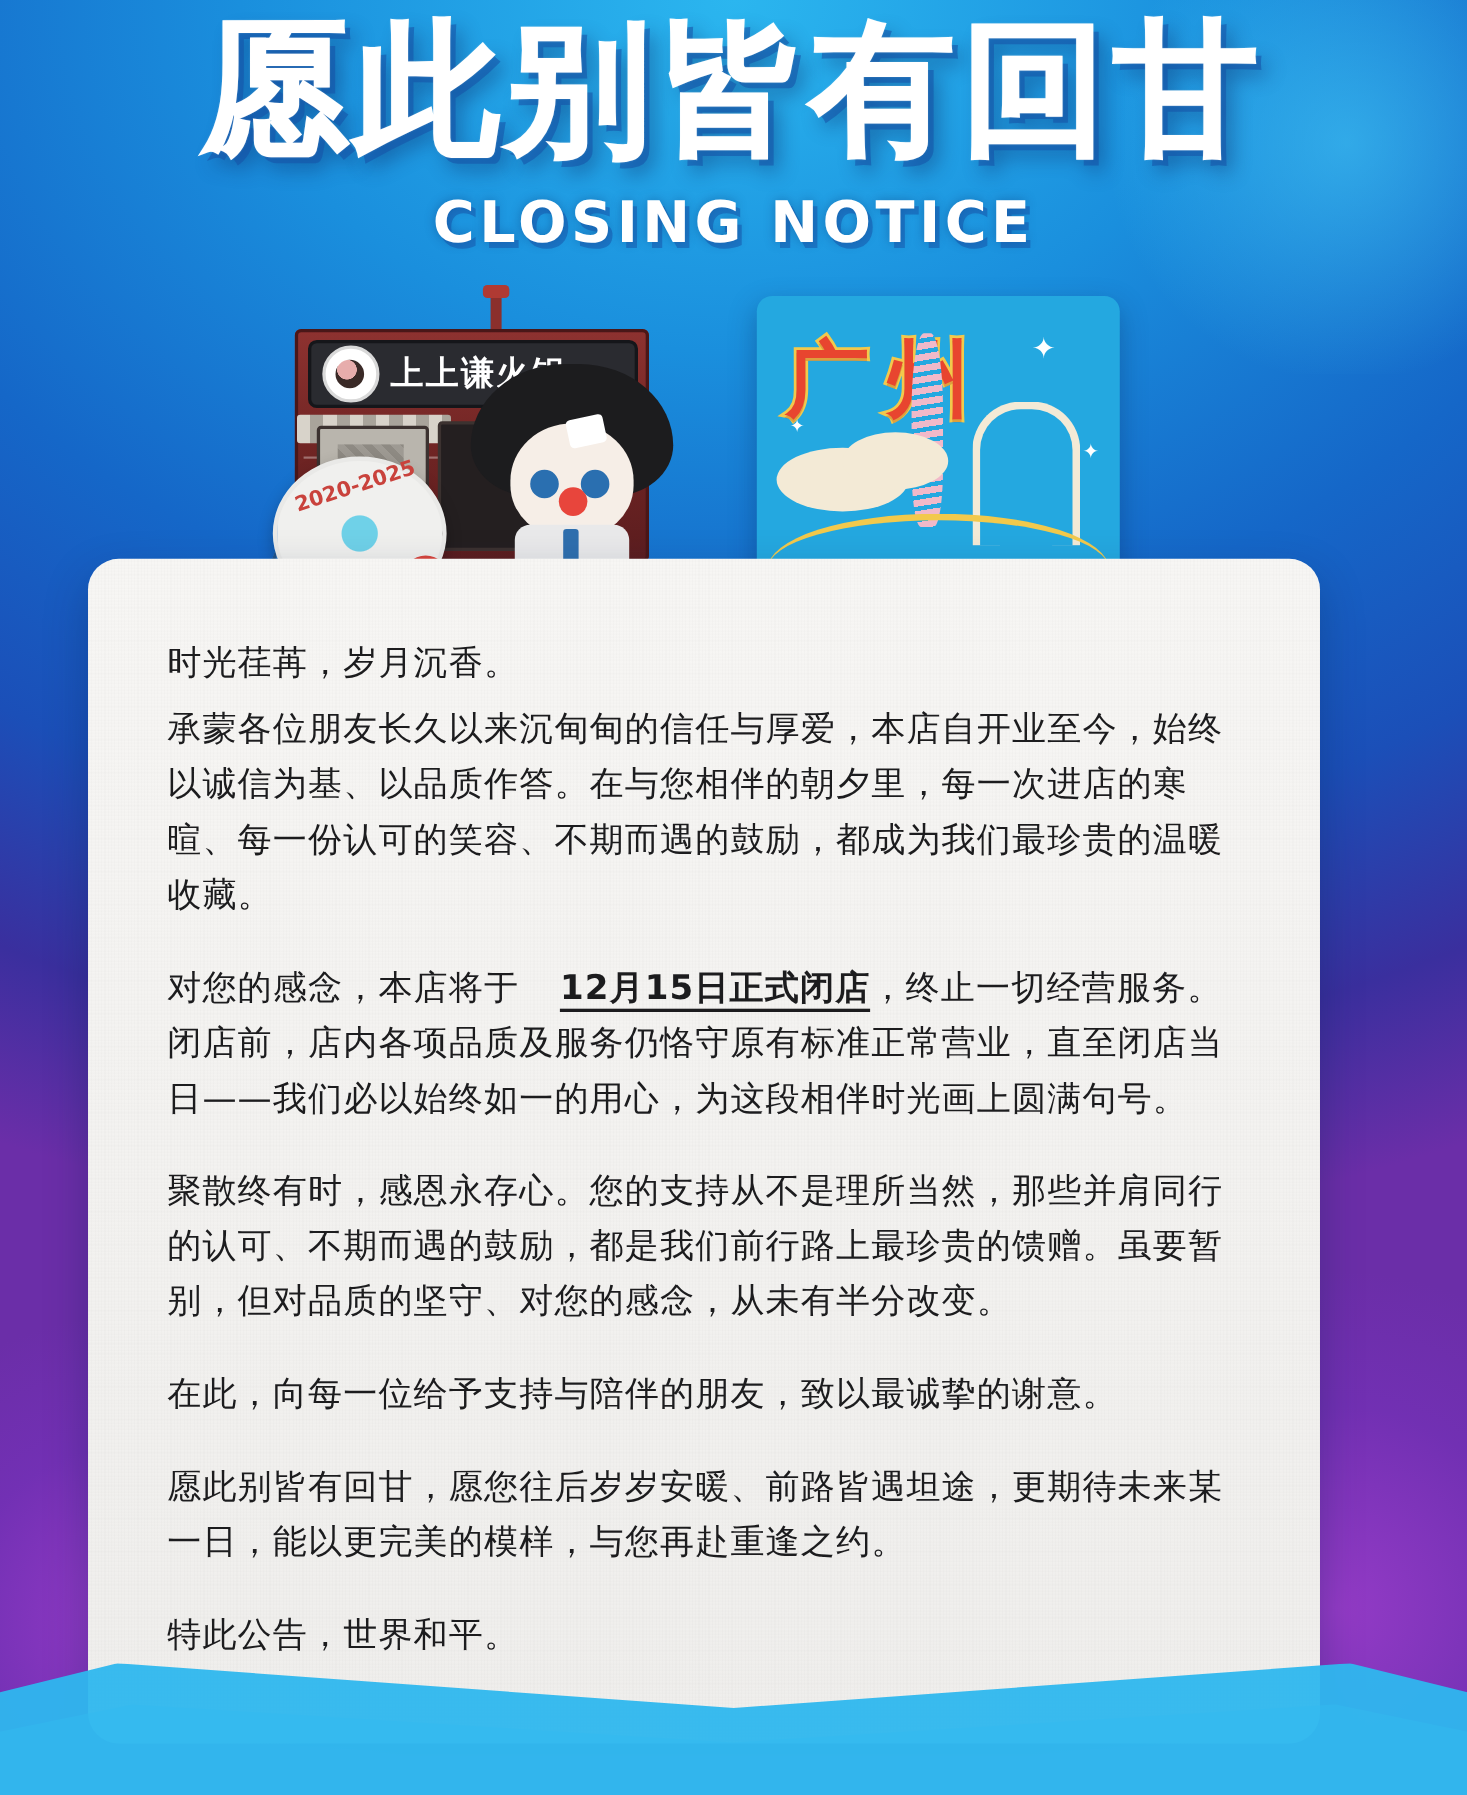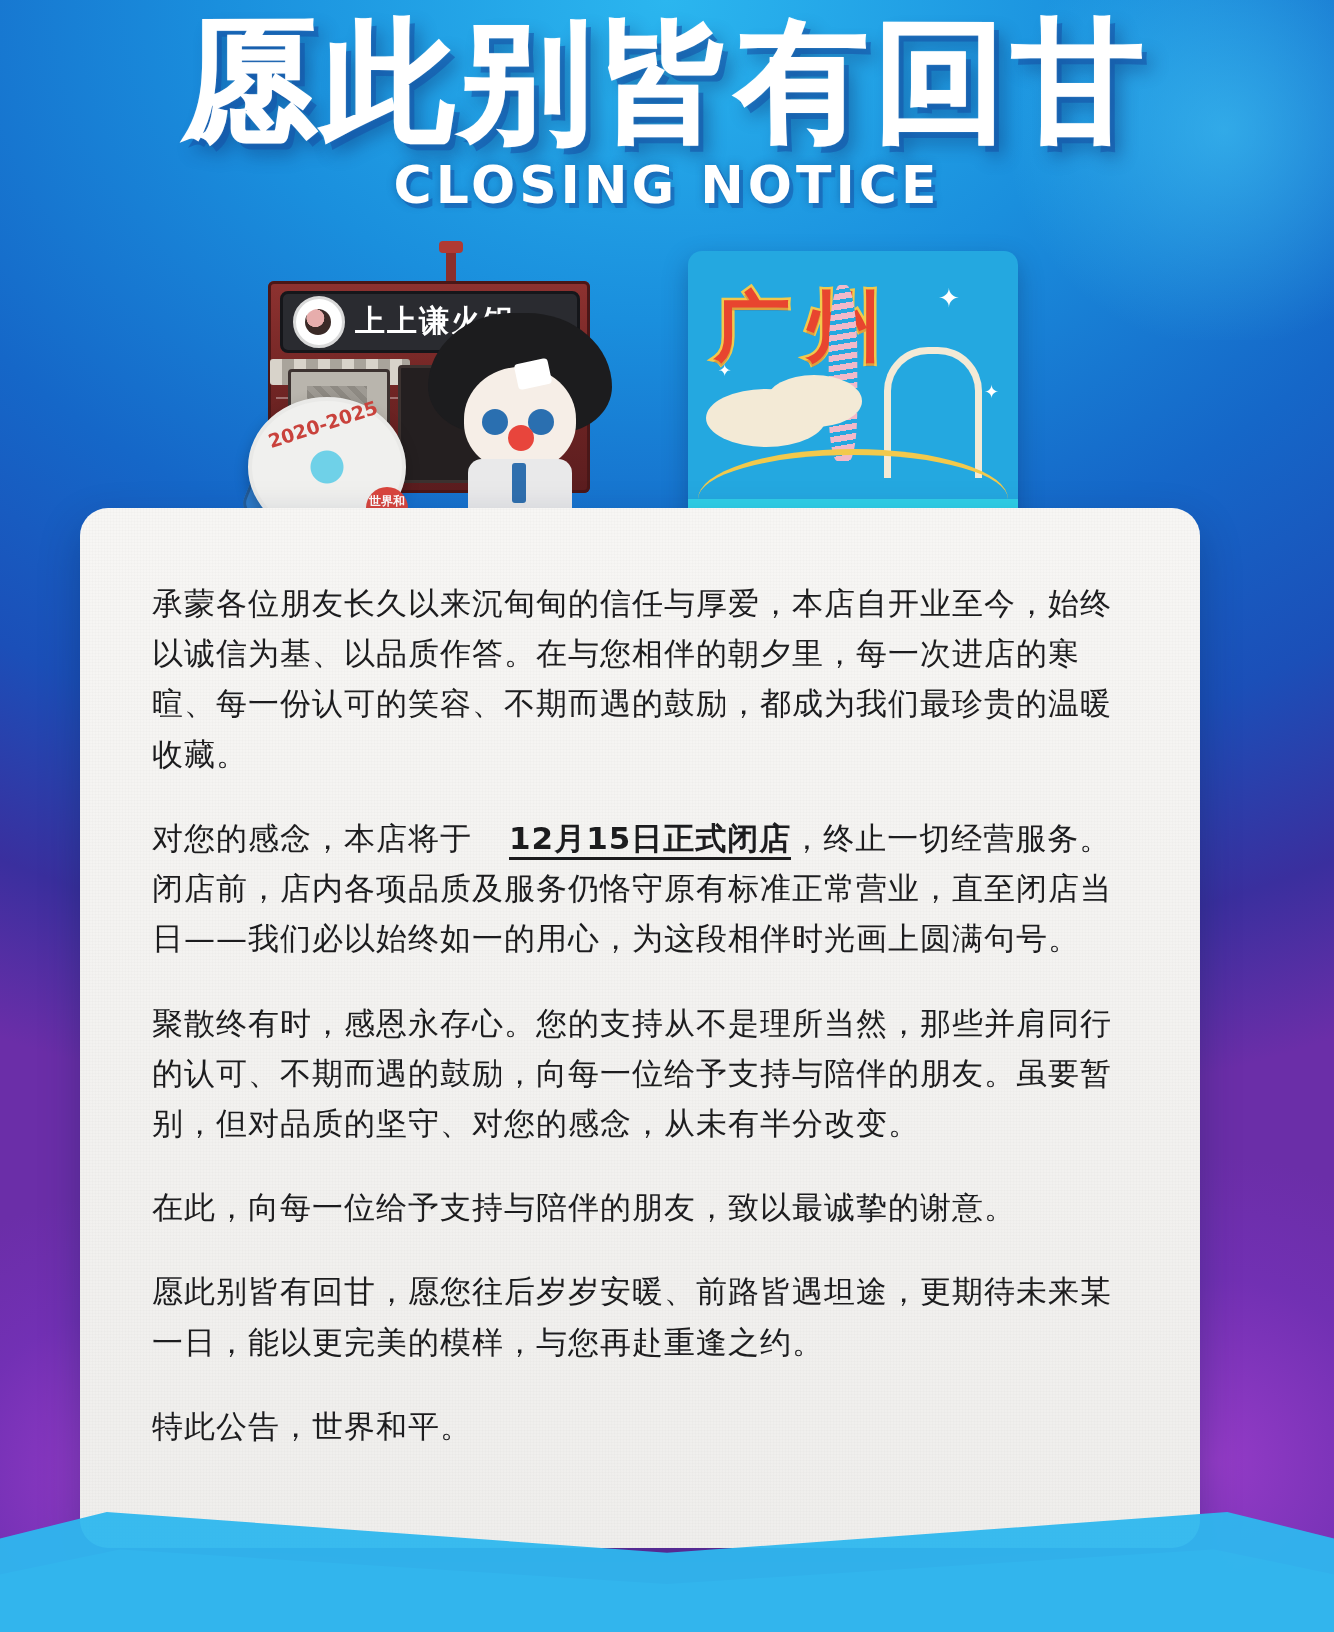--- a/index.html
+++ b/index.html
@@ -55,21 +55,21 @@
     color: #ffffff;
     letter-spacing: 6px;
     font-family: "DejaVu Sans", "Liberation Sans", sans-serif;
     text-shadow:
       0 0 2px rgba(255,255,255,.9),
       6px 7px 0 rgba(22,80,165,.55),
       10px 12px 18px rgba(10,40,100,.45);
     -webkit-text-stroke: 2px #ffffff;
   }
   .title-en {
-    margin-top: 6px;
+    margin-top: 24px;
     font-size: 52px;
     font-weight: bold;
     color: #ffffff;
     letter-spacing: 4px;
     font-family: "DejaVu Sans", "Liberation Sans", sans-serif;
     text-shadow: 4px 5px 0 rgba(22,80,165,.5), 0 0 10px rgba(10,40,100,.35);
   }
 
   
   .illus-row {
@@ -479,27 +479,28 @@
       <div class="gz-tower"></div>
       <div class="gz-arch"></div>
       <div class="gz-cloud1"></div>
       <div class="gz-cloud2"></div>
       <div class="gz-bridge"></div>
       <div class="gz-base"></div>
     </div>
   </div>
 
   <div class="card">
+    <p class="para tight">时光荏苒，岁月沉香。</p>
     <p class="para">承蒙各位朋友长久以来沉甸甸的信任与厚爱，本店自开业至今，始终以诚信为基、以品质作答。在与您相伴的朝夕里，每一次进店的寒暄、每一份认可的笑容、不期而遇的鼓励，都成为我们最珍贵的温暖收藏。</p>
 
     <p class="para">
       <span>对您的感念，本店将于</span><span class="emph">12月15日正式闭店</span><span>，终止一切经营服务。闭店前，店内各项品质及服务仍恪守原有标准正常营业，直至闭店当日——我们必以始终如一的用心，为这段相伴时光画上圆满句号。</span>
     </p>
 
-    <p class="para">聚散终有时，感恩永存心。您的支持从不是理所当然，那些并肩同行的认可、不期而遇的鼓励，向每一位给予支持与陪伴的朋友。虽要暂别，但对品质的坚守、对您的感念，从未有半分改变。</p>
+    <p class="para">聚散终有时，感恩永存心。您的支持从不是理所当然，那些并肩同行的认可、不期而遇的鼓励，都是我们前行路上最珍贵的馈赠。虽要暂别，但对品质的坚守、对您的感念，从未有半分改变。</p>
     <p class="para">在此，向每一位给予支持与陪伴的朋友，致以最诚挚的谢意。</p>
     <p class="para">愿此别皆有回甘，愿您往后岁岁安暖、前路皆遇坦途，更期待未来某一日，能以更完美的模样，与您再赴重逢之约。</p>
     <p class="para">特此公告，世界和平。</p>
   </div>
 
   <div class="zig2"></div>
   <div class="zig"></div>
 </div>
 
 </body></html>

